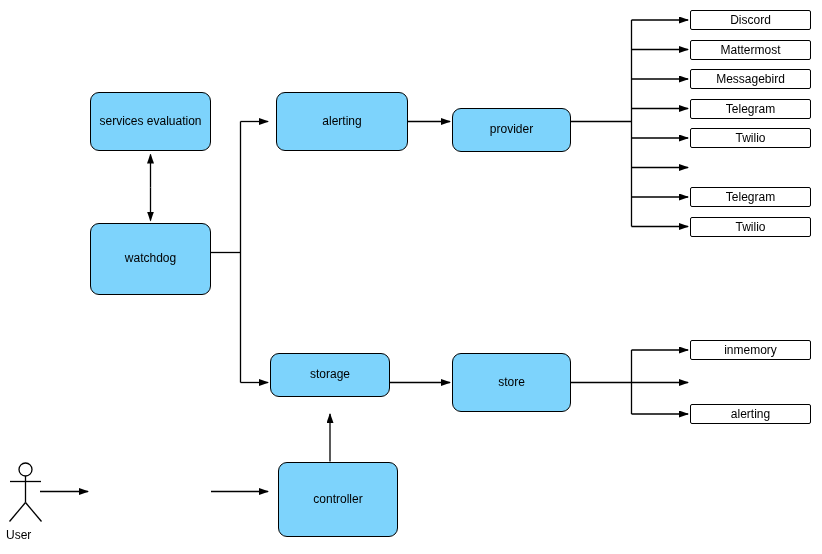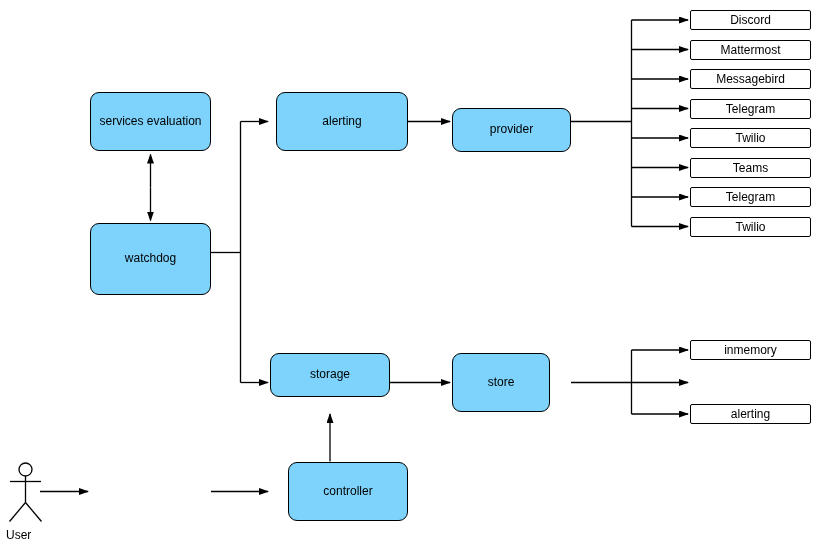--- a/index.html
+++ b/index.html
@@ -152,47 +152,44 @@
   </div>
 
   <div class="node" style="left:90px; top:223px; width:121px; height:72px">
     <span>watchdog</span>
   </div>
 
   <div class="node" style="left:270px; top:353px; width:120px; height:44px">
     <span>storage</span>
   </div>
 
-  <div class="node" style="left:452px; top:353px; width:98px; height:59px">
+  <div class="node" style="left:452px; top:353px; width:119px; height:59px">
     <span>store</span>
   </div>
 
 
-  <div class="node" style="left:288px; top:462px; width:120px; height:59px">
+  <div class="node" style="left:278px; top:462px; width:120px; height:75px">
     <span>controller</span>
   </div>
 
   <div class="leaf" style="top:10px">
     <span>Discord</span>
   </div>
   <div class="leaf" style="top:39.5px">
     <span>Mattermost</span>
   </div>
   <div class="leaf" style="top:69px">
     <span>Messagebird</span>
   </div>
   <div class="leaf" style="top:98.5px">
     <span>Telegram</span>
   </div>
   <div class="leaf" style="top:128px">
     <span>Twilio</span>
   </div>
-  <div class="leaf" style="top:157.5px">
-    <span>Teams</span>
-  </div>
   <div class="leaf" style="top:187px">
     <span>Telegram</span>
   </div>
   <div class="leaf" style="top:216.5px">
     <span>Twilio</span>
   </div>
 
   <div class="leaf" style="top:340px">
     <span>inmemory</span>
   </div>

